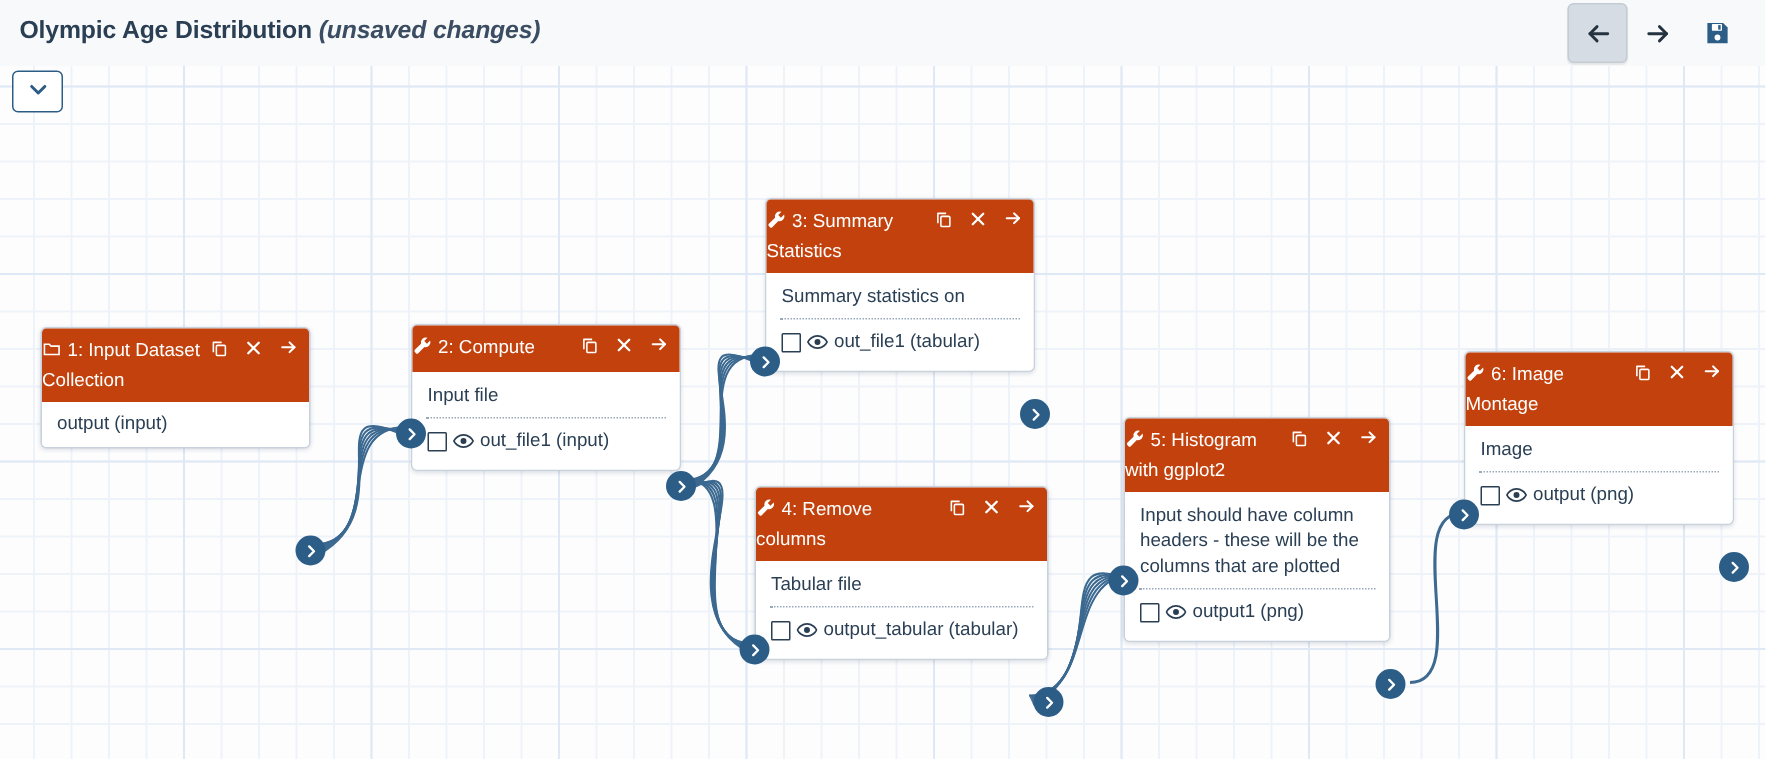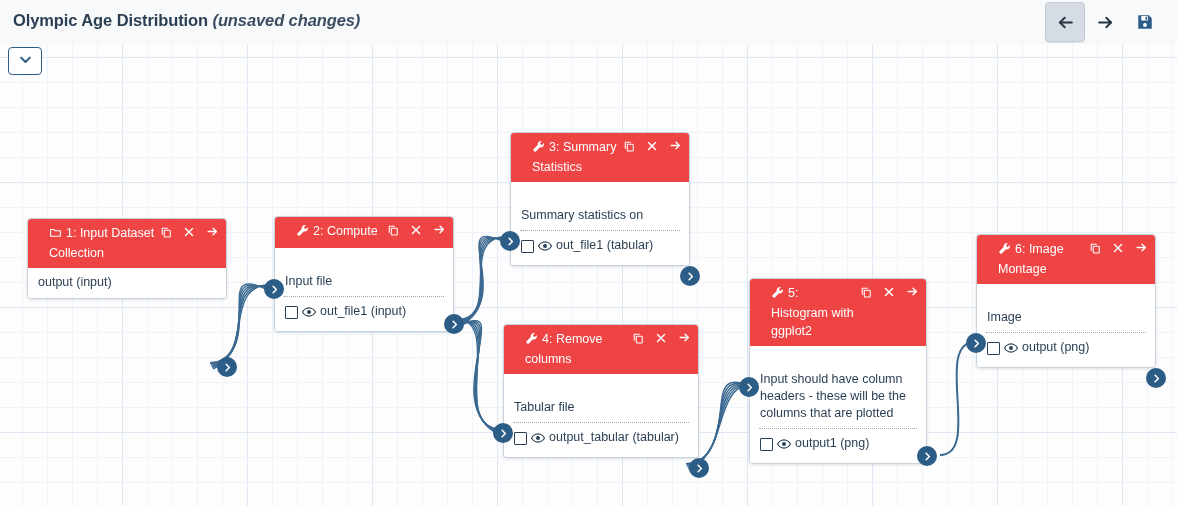--- a/index.html
+++ b/index.html
@@ -131,23 +131,23 @@
   .node {
     position: absolute;
     background: #ffffff;
     border: 1px solid #c8d2dd;
     border-radius: 4px;
     box-shadow: 0 1px 3px rgba(20,40,70,0.14);
     z-index: 20;
     box-sizing: border-box;
   }
   .node-header {
-    background: #ef4444;
+    background: #c2410c;
     color: #ffffff;
-    padding: 5px 8px 6px 21px;
+    padding: 5px 8px 6px 0;
     font-size: 12.5px;
     line-height: 18px;
     position: relative;
     border-radius: 3px 3px 0 0;
     min-height: 18px;
   }
   .node-header .hdr-title {
     display: block;
     padding-right: 62px;
   }
@@ -172,21 +172,21 @@
 
   .node-body {
     padding: 0;
     background: #ffffff;
     border-radius: 0 0 3px 3px;
   }
   .node-input {
     font-size: 12.5px;
     line-height: 17px;
     color: #2a3f54;
-    padding: 25px 9px 6px 10px;
+    padding: 7px 9px 6px 10px;
   }
   .divider {
     border-top: 1px dotted #9aa9b8;
     margin: 0 9px;
   }
   .node-output {
     font-size: 12.5px;
     line-height: 17px;
     color: #2a3f54;
     padding: 6px 9px 7px 10px;
@@ -298,21 +298,21 @@
           <path d="M686.6,421.05 C734.8,414.16 705.2,333.16 758,340.05" stroke-width="1.4"></path>
           <path d="M687.2,422.35 C737.6,409.32 702.4,328.32 758,341.35" stroke-width="1.4"></path>
           <path d="M687.8,423.65 C740.4,404.48 699.6,323.48 758,342.65" stroke-width="1.4"></path>
           <path d="M688.4,424.95 C743.2,399.64 696.8,318.64 758,343.95" stroke-width="1.4"></path>
           <path d="M689,426.25 C746,394.8 694,313.8 758,345.25" stroke-width="1.4"></path>
           <path d="M940,411 C982,411 933,298 975,298" stroke-width="2"></path>
         </g>
     </svg>
 
     <div id="nodes-layer">
-        <div class="node" style="left: 27px; top: 174px; width: 200px;">
+        <div class="node" style="left: 27px; top: 174px; width: 180px;">
           <div class="node-header">
             <span class="hdr-title"><span class="wrench"><svg width="13" height="13" viewBox="0 0 24 24" fill="none" stroke="#ffffff" stroke-width="2">
                   <path d="M3 6.5h6l2 2.2h10V19H3V6.5z"></path>
                 </svg></span><span>1: Input Dataset Collection</span></span>
             <span class="hdr-icons">
               <span class="hicon"><svg width="12" height="12" viewBox="0 0 24 24" fill="none" stroke="#ffffff" stroke-width="2.1" stroke-linejoin="round">
                   <rect x="8.5" y="8.5" width="12" height="13.5" rx="1.5"></rect>
                   <path d="M15.5 4.5h-11v13"></path>
                 </svg></span>
               <span class="hicon"><svg width="12" height="12" viewBox="0 0 24 24" fill="none" stroke="#ffffff" stroke-width="3" stroke-linecap="round">

